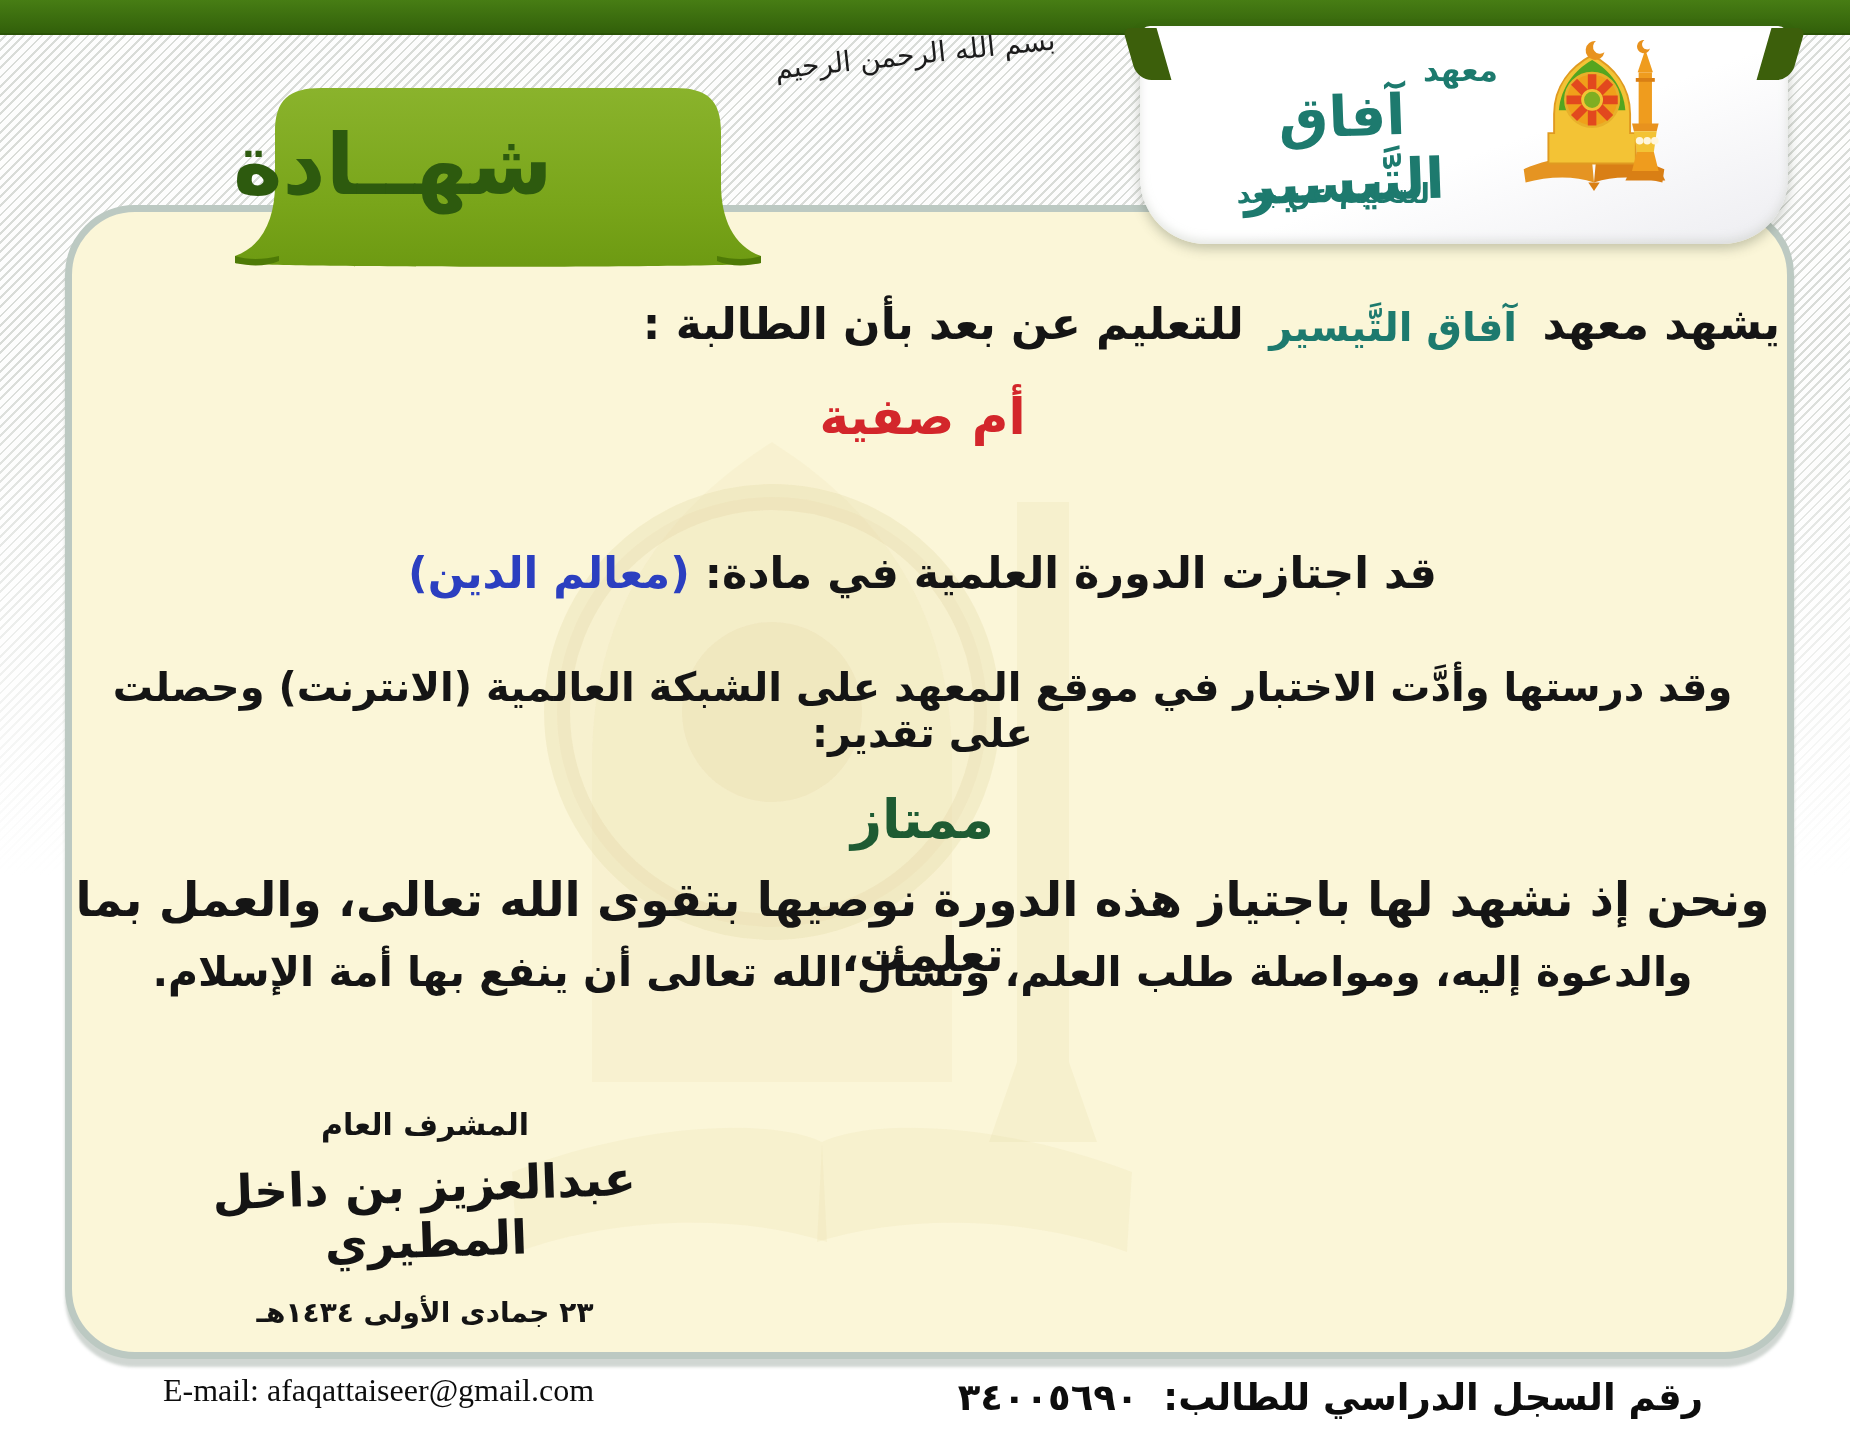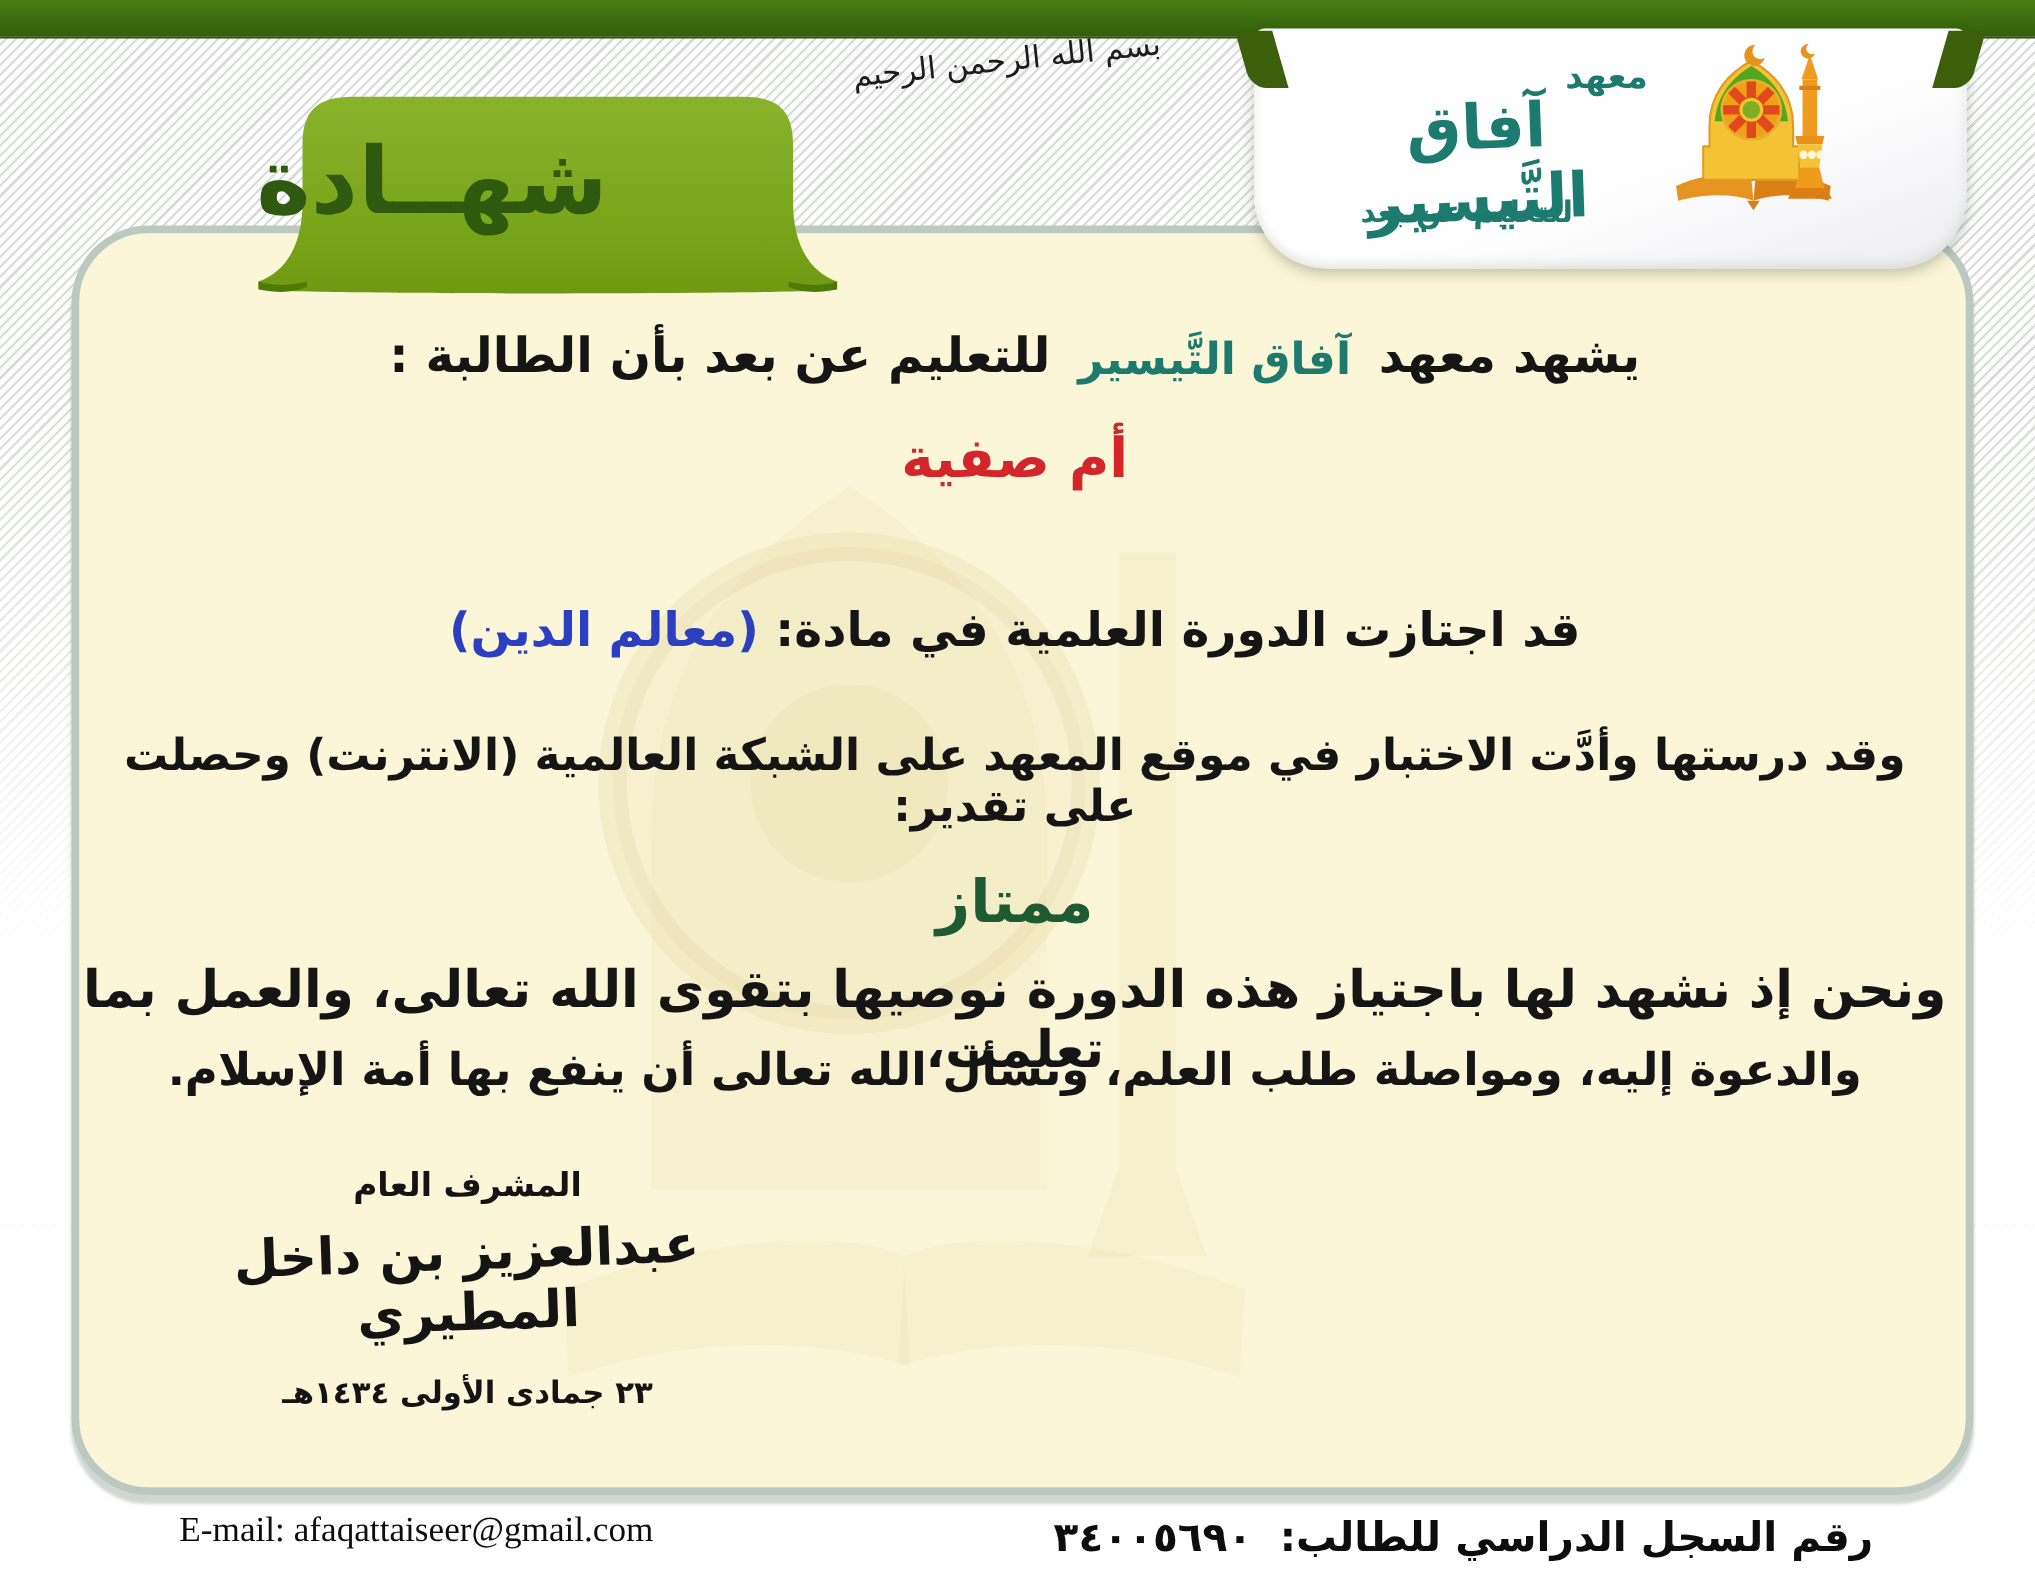--- a/index.html
+++ b/index.html
@@ -46,34 +46,34 @@
   
   .cert-body{position:absolute;left:65px;top:205px;width:1715px;height:1140px;z-index:2;
              background:var(--cream,#fbf6d8);
              border:7px solid var(--body-border,#bcc9c2);border-radius:70px;
              box-shadow:0 8px 3px rgba(150,165,155,0.45);}
   .watermark{position:absolute;left:400px;top:170px;width:700px;height:930px;opacity:0.85;}
 
   
   .tline{position:absolute;left:65px;width:1715px;text-align:center;z-index:6;
          color:var(--ink,#151515);font-weight:bold;direction:rtl;}
-  .intro-line{top:298px;font-size:44px;}
+  .intro-line{top:298px;font-size:44px;text-align:right;}
   .inline-logo{color:var(--teal,#1d7a6e);font-size:40px;display:inline-block;transform:translateY(2px);margin:0 10px;}
   .student-name{top:388px;font-size:50px;color:var(--name-red,#d3262b);}
   .course-line{top:548px;font-size:43px;}
   .course-name{color:var(--course-blue,#2b3fc0);}
   .exam-line{top:664px;font-size:40px;}
   .grade-line{top:788px;font-size:54px;color:var(--grade-green,#1e5b33);}
   .advice-1{top:872px;font-size:47px;}
   .advice-2{top:948px;font-size:41px;}
 
   
   .sig-block{position:absolute;left:170px;top:1060px;width:510px;text-align:center;z-index:6;
              color:#141414;direction:rtl;}
-  .sig-title{font-size:30px;font-weight:bold;}
+  .sig-title{font-size:30px;font-weight:bold;margin-top:47px;}
   .sig-name{margin-top:16px;font-size:47px;font-weight:bold;transform:rotate(-2deg);letter-spacing:-1px;}
   .sig-date{margin-top:28px;font-size:28px;font-weight:bold;}
 
   
   .email-line{position:absolute;left:163px;top:1372px;z-index:6;
              font-family:"Liberation Serif","DejaVu Serif",serif;font-size:32px;color:#0d0d0d;}
   .record-line{position:absolute;right:147px;top:1376px;z-index:6;direction:rtl;
              font-size:37px;font-weight:bold;color:#0d0d0d;}
   .record-line .num{margin-right:12px;}
 </style>

